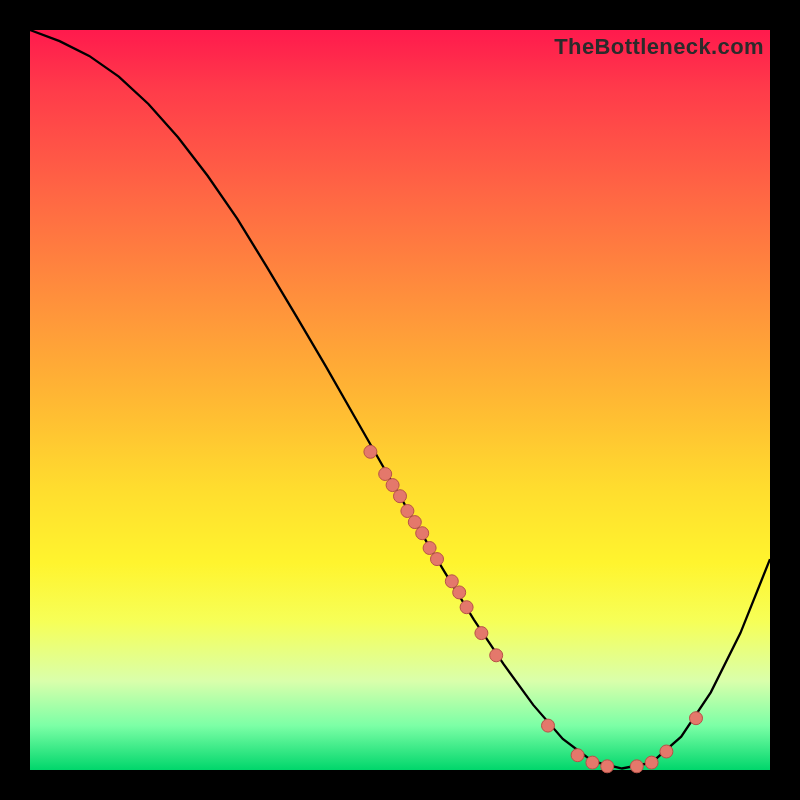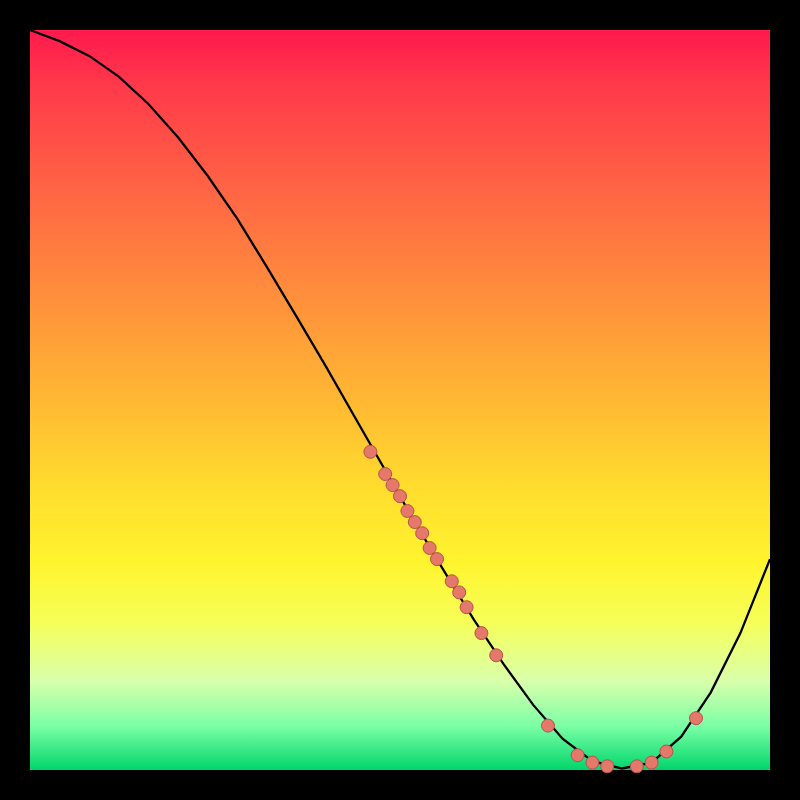--- a/index.html
+++ b/index.html
@@ -68,20 +68,21 @@
     fill: #e4786b;
     stroke: #b75248;
     stroke-width: 1;
   }
 </style>
 </head>
 <body>
 
 <div class="frame">
   <div class="plot-area"></div>
+  <div class="watermark">TheBottleneck.com</div>
   <svg class="overlay" viewBox="0 0 740 740">
     <path id="curve-path" class="curve" d="M0.0 0.0 L29.6 11.1 L59.2 25.9 L88.8 46.6 L118.4 74.0 L148.0 107.3 L177.6 145.8 L207.2 188.7 L236.8 236.8 L266.4 286.4 L296.0 336.7 L325.6 388.5 L355.2 440.3 L384.8 492.1 L414.4 541.7 L444.0 589.8 L473.6 634.2 L503.2 674.9 L532.8 708.9 L562.4 731.1 L592.0 738.5 L621.6 732.6 L651.2 706.7 L680.8 662.3 L710.4 603.1 L740.0 529.1"></path>
     <g id="points-group">
         <circle cx="340.4" cy="421.8" r="6.5" class="dot"></circle>
         <circle cx="355.2" cy="444.0" r="6.5" class="dot"></circle>
         <circle cx="362.6" cy="455.1" r="6.5" class="dot"></circle>
         <circle cx="370.0" cy="466.2" r="6.5" class="dot"></circle>
         <circle cx="377.4" cy="481.0" r="6.5" class="dot"></circle>
         <circle cx="384.8" cy="492.1" r="6.5" class="dot"></circle>
         <circle cx="392.2" cy="503.2" r="6.5" class="dot"></circle>

